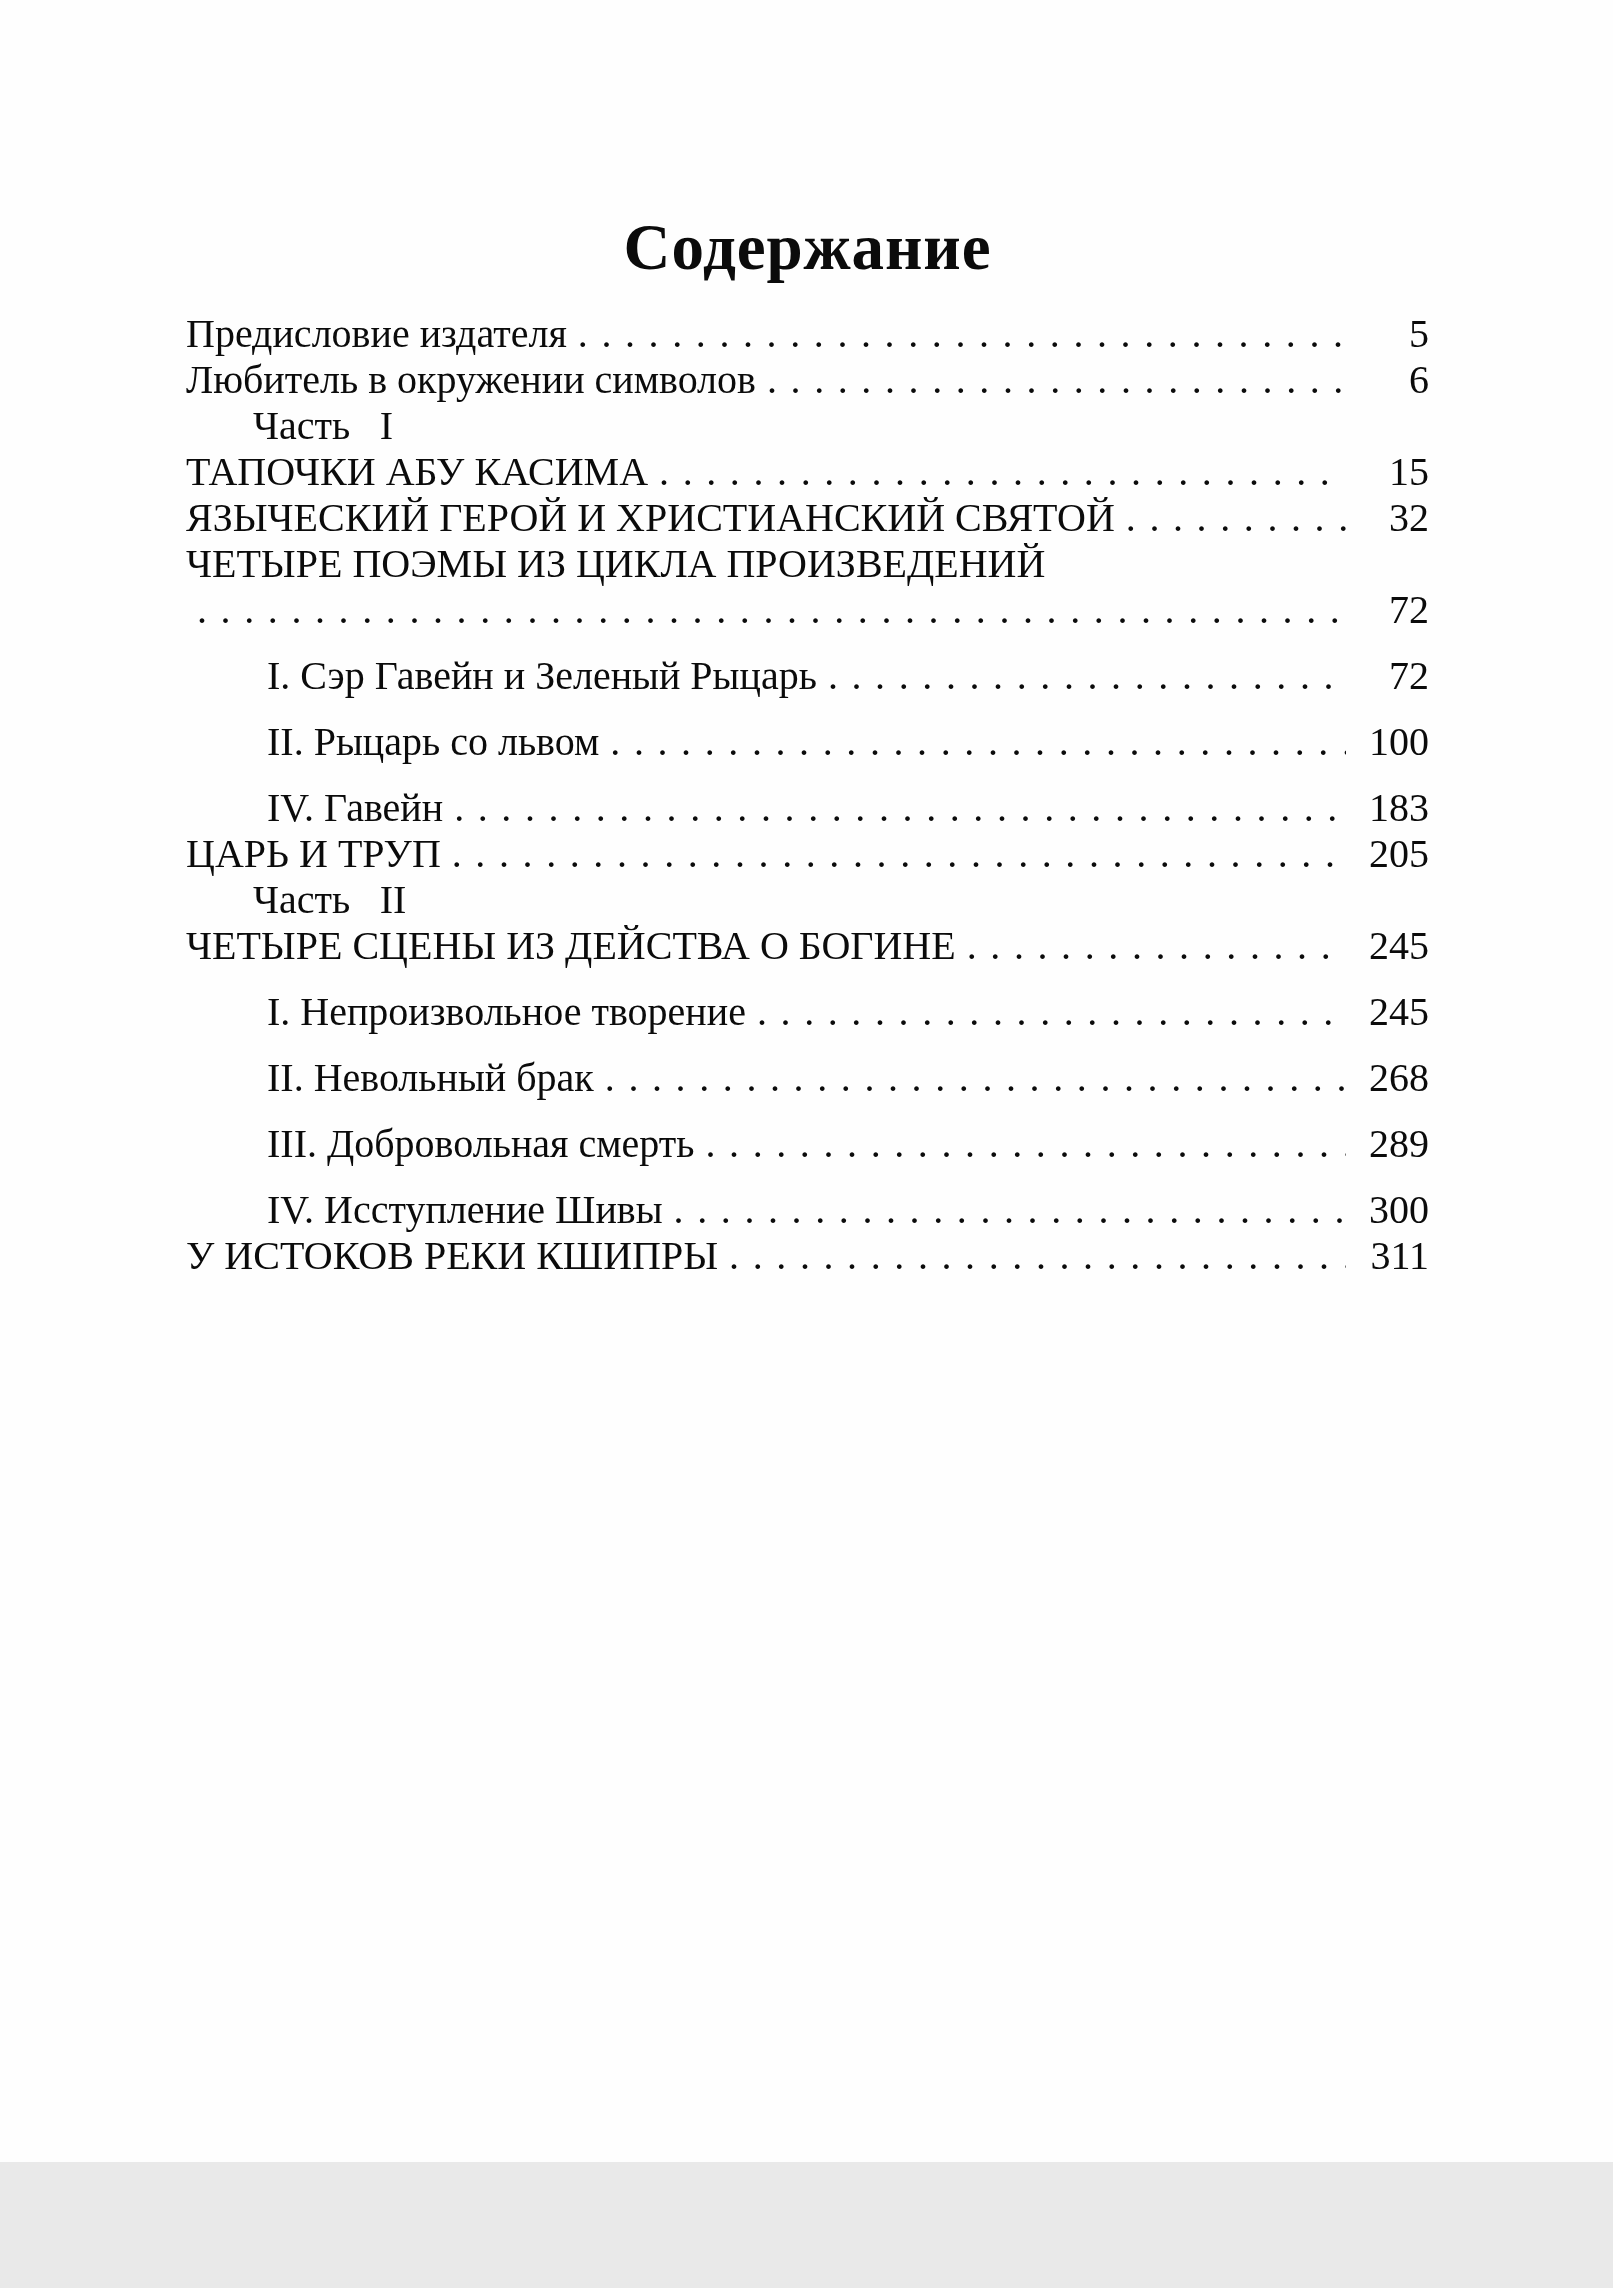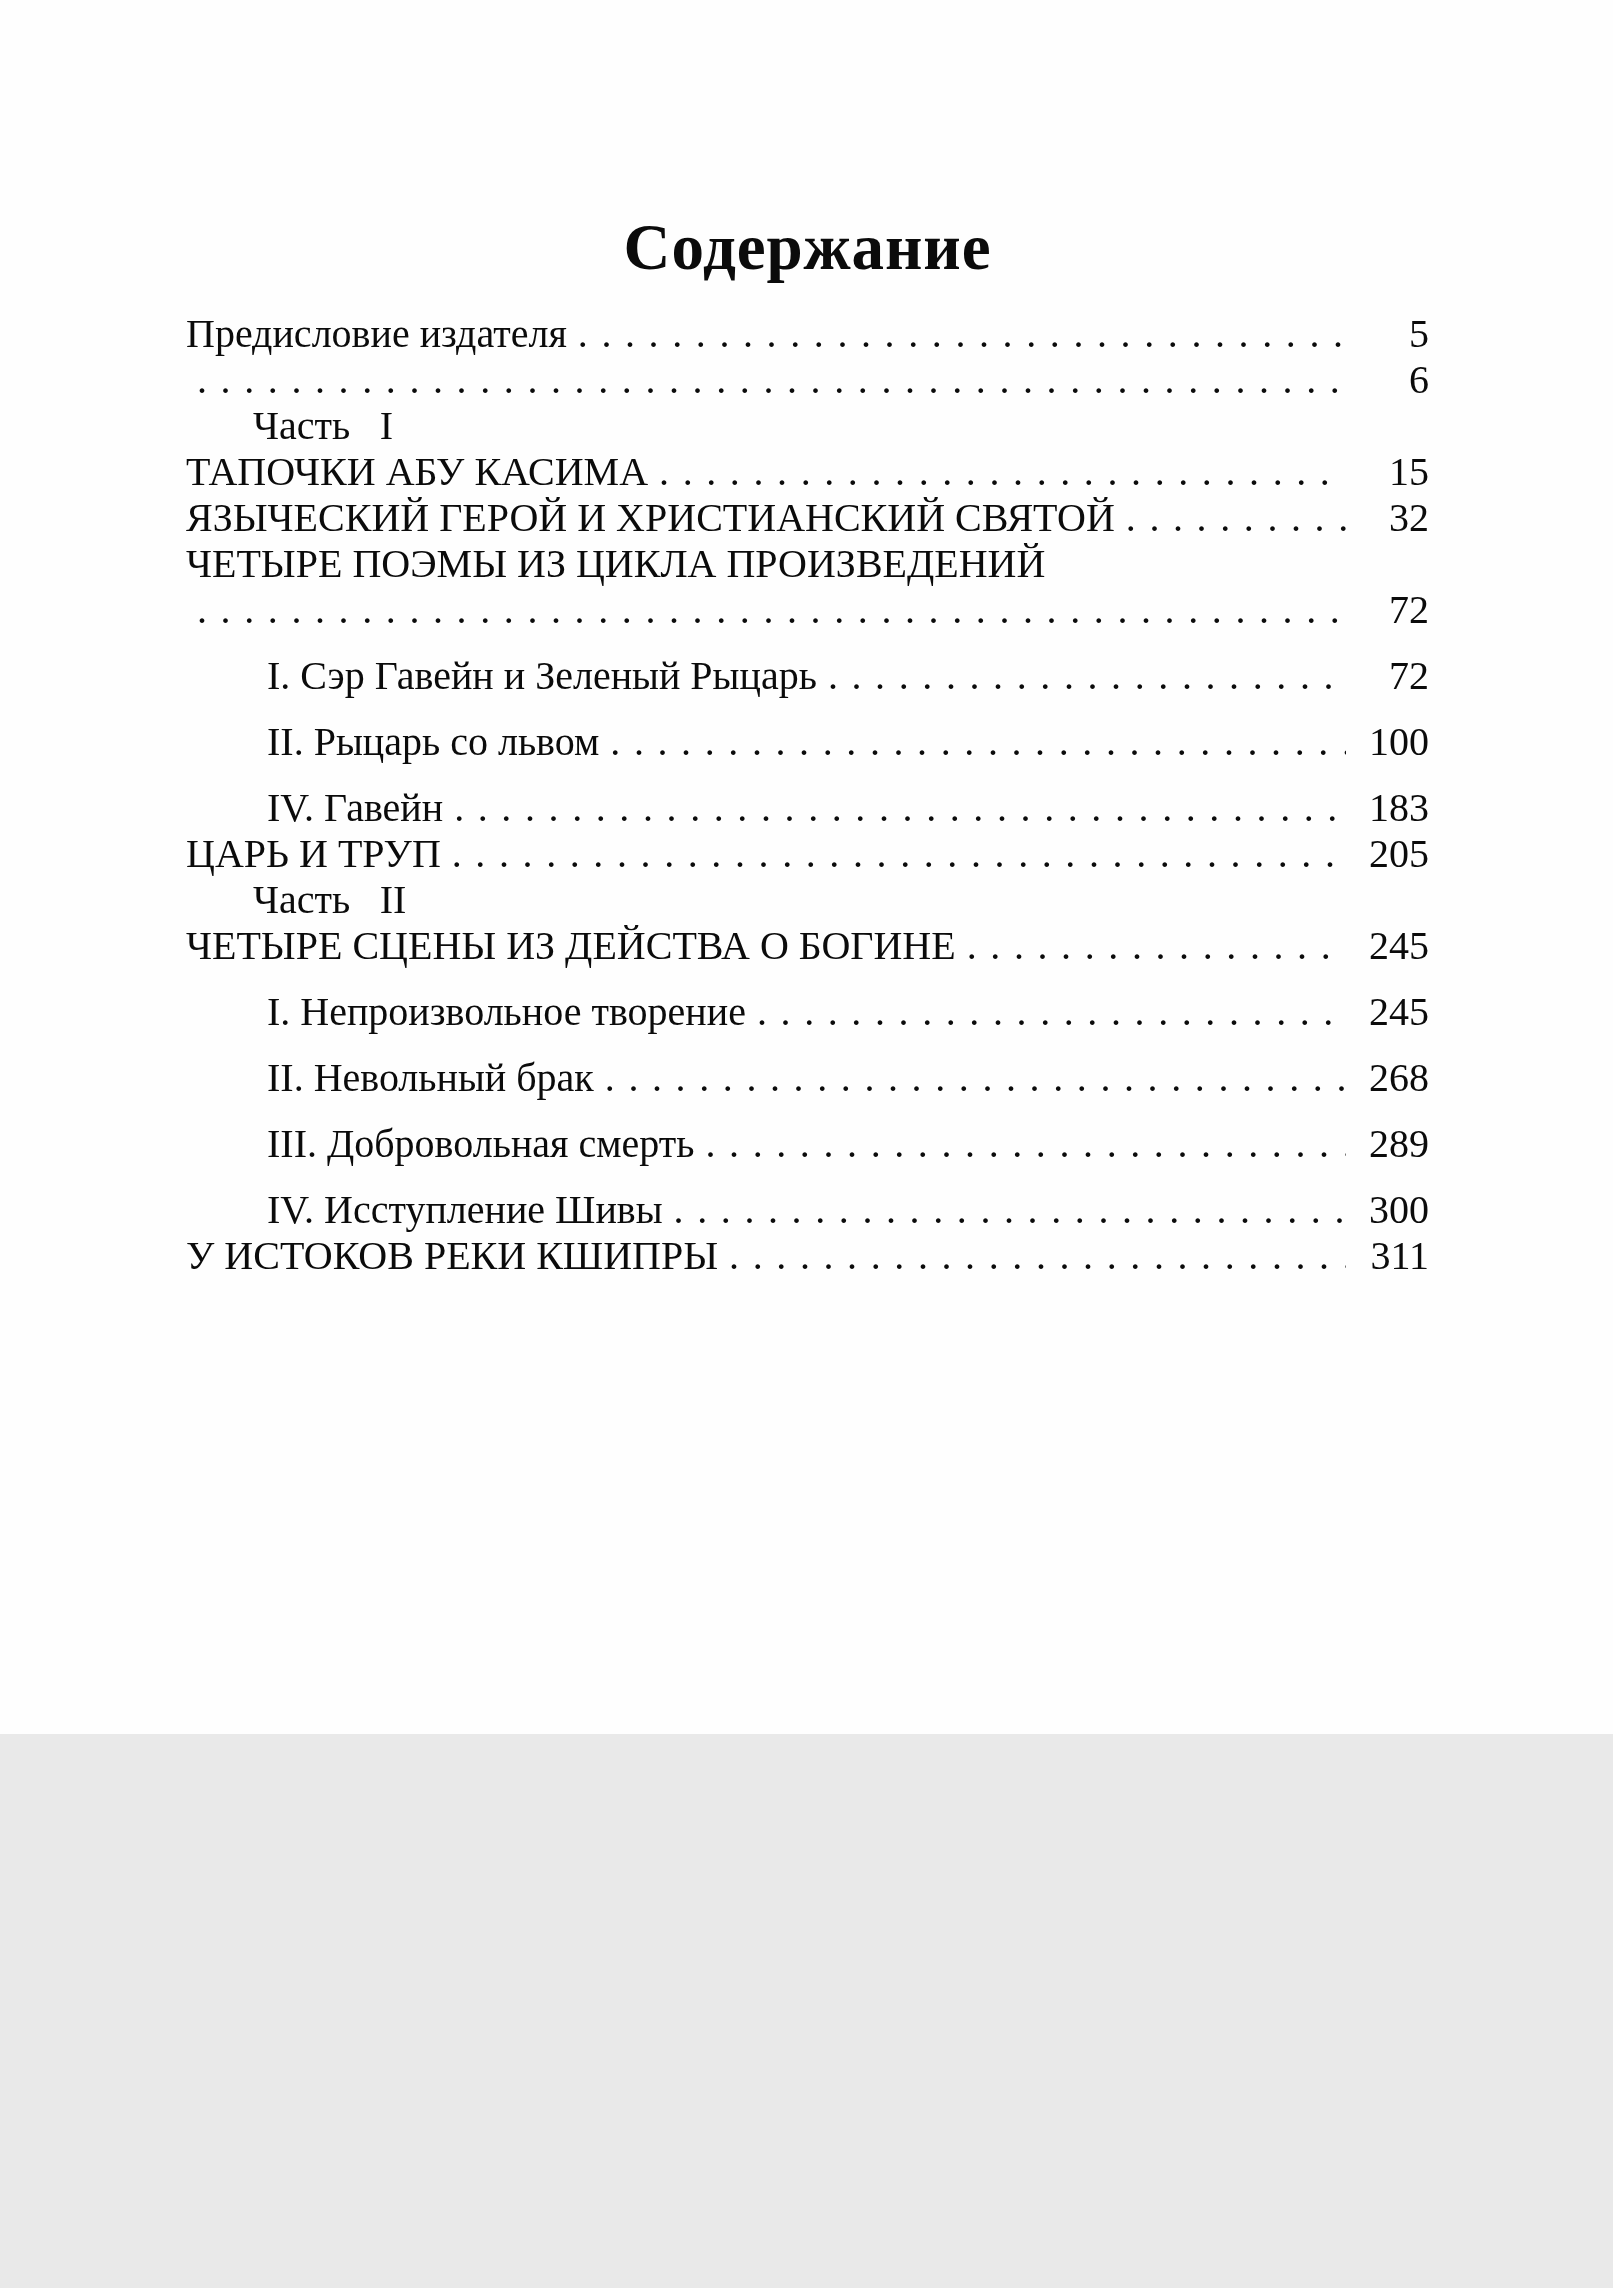--- a/index.html
+++ b/index.html
@@ -3,21 +3,21 @@
 <meta charset="utf-8">
 <style>
   html, body {
     margin: 0;
     padding: 0;
     background: #e9e9e9;
   }
   .sheet {
     position: relative;
     width: 1613px;
-    height: 1734px;
+    height: 2162px;
     margin: 0 auto;
     background: #fefefe;
     color: #0b0b0b;
     font-family: "Liberation Serif", "DejaVu Serif", serif;
     box-sizing: border-box;
     padding: 215px 184px 0 186px;
     overflow: hidden;
   }
   .toc-title {
     font-size: 65px;
@@ -72,20 +72,21 @@
 
 <div class="sheet">
   <h1 class="toc-title">Содержание</h1>
   <div class="toc" id="toc">
       <div class="row">
         <span class="label">Предисловие издателя</span>
         <span class="leader"></span>
         <span class="pagenum">5</span>
       </div>
       <div class="row">
+        <span class="label">Любитель в окружении символов</span>
         <span class="leader"></span>
         <span class="pagenum">6</span>
       </div>
       <div class="row part">
         <span class="label">Часть</span>
         <span class="part-numeral">I</span>
       </div>
       <div class="row">
         <span class="label">ТАПОЧКИ АБУ КАСИМА</span>
         <span class="leader"></span>

